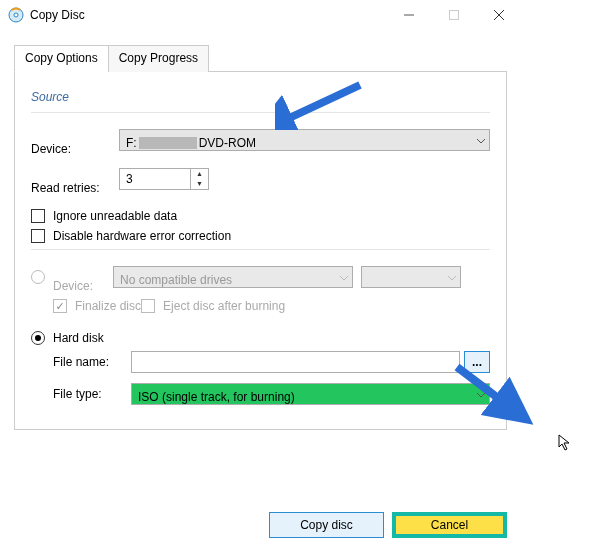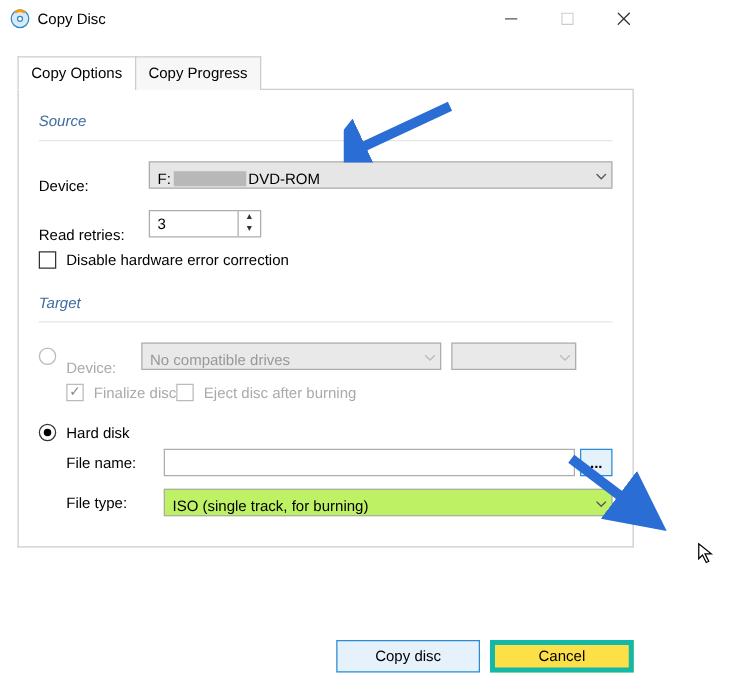--- a/index.html
+++ b/index.html
@@ -17,21 +17,21 @@
   .tab.inactive { background: #f7f7f7; }
   .panel { border: 1px solid #ccc; border-top: none; padding: 14px 16px 18px 16px; position: relative; }
   .group-label { color: #3d6b9e; margin: 4px 0 8px 0; font-style: italic; }
   .sep { border-top: 1px solid #e5e5e5; margin: 0 0 10px 0; }
   .row { display: flex; align-items: center; margin: 6px 0; }
   .lbl { width: 88px; color: #000; margin-top: 19px; }
   .lbl-sub { width: 108px; margin-left: 22px; color: #000; }
   .lbl-disabled { color: #aaa; }
   .combo { flex: 1; height: 22px; border: 1px solid #adadad; background: #e6e6e6; display: flex; align-items: flex-end; padding: 0 6px; position: relative; }
   .combo .arrow { position: absolute; right: 4px; top: 50%; transform: translateY(-50%); color: #555; }
-  .combo.white { background: #bef264; }
+  .combo.white { background: #22c55e; }
   .combo.disabled { background: #e9e9e9; color: #999; }
   .combo.disabled .arrow { color: #bbb; }
   .spin { width: 90px; height: 22px; border: 1px solid #adadad; background: #fff; display: flex; align-items: center; position: relative; padding: 0 20px 0 6px; }
   .spin .btns { position: absolute; right: 0; top: 0; width: 18px; height: 100%; border-left: 1px solid #adadad; display: flex; flex-direction: column; }
   .spin .btns div { flex: 1; display: flex; align-items: center; justify-content: center; font-size: 7px; color: #333; }
   .spin.disabled { background: #f4f4f4; color: #999; border-color: #d0d0d0; }
   .spin.disabled .btns { border-color: #d0d0d0; }
   .cb { width: 14px; height: 14px; border: 1px solid #333; margin-right: 8px; flex-shrink: 0; }
   .cb.disabled { border-color: #bbb; }
   .cb.checked::after { content: "✓"; display: block; font-size: 11px; line-height: 12px; text-align: center; color: #888; }
@@ -108,26 +108,29 @@
         <span class="lbl">Read retries:</span>
         <div class="spin">
           <span>3</span>
           <div class="btns">
               <div>▲</div>
               <div>▼</div>
             </div>
         </div>
       </div>
 
+      <div class="row" style="margin-top:14px">
+        <span class="cb"></span>
+        <span>Ignore unreadable data</span>
+      </div>
       <div class="row">
         <span class="cb"></span>
         <span>Disable hardware error correction</span>
       </div>
 
-      <div class="group-label" style="margin-top:20px">Target</div>
       <div class="sep"></div>
 
       <div class="row">
         <span class="radio disabled"></span>
         <span class="lbl lbl-disabled" style="width:60px">Device:</span>
         <div class="combo white disabled" style="flex:0 0 240px">
           <span>No compatible drives</span>
           <span class="arrow"><svg width="8" height="5">
                 <path d="M0 0 L4 4 L8 0" fill="none" stroke="#bbb"></path>
               </svg></span>

